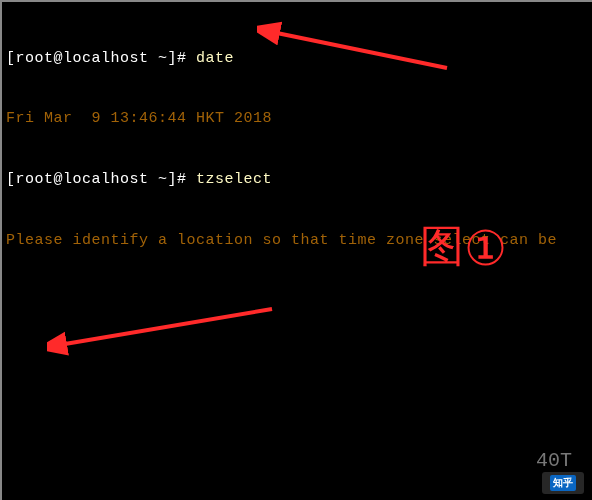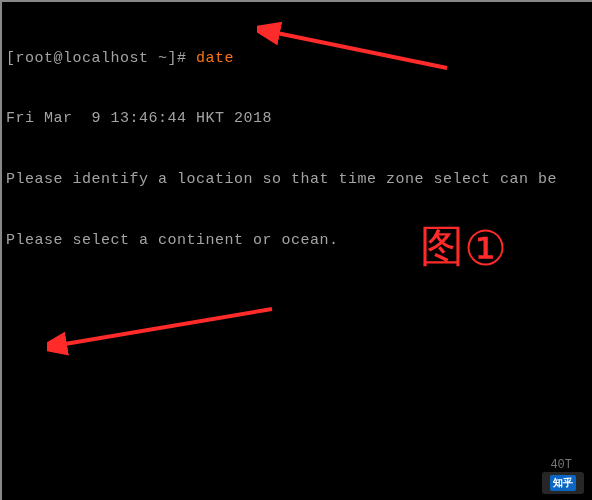--- a/index.html
+++ b/index.html
@@ -15,23 +15,23 @@
     border-top: 2px solid #888;
     border-left: 2px solid #888;
   }
   .term {
     padding: 6px 4px 4px 4px;
     white-space: pre;
     line-height: 1.35;
     letter-spacing: 0.5px;
   }
   .line { display: block; }
-  .prompt-user { color: #a3a3a3; }
-  .cmd { color: #f97316; }
-  .output { color: #a3a3a3; }
+  .prompt-user { color: #ffffff; }
+  .cmd { color: #fef9c3; }
+  .output { color: #a16207; }
   .arrow {
     position: absolute;
     pointer-events: none;
   }
   .arrow svg { display:block; }
   .annotation {
     position: absolute;
     color: #ff2a2a;
     font-family: Liberation Mono, monospace;
     font-size: 44px;
@@ -58,30 +58,30 @@
     gap: 4px;
   }
   .zhihu-logo {
     font-weight: bold;
     background:#0a66c2;
     color:#fff;
     font-size:10px;
     padding:1px 3px;
     border-radius:2px;
   }
-  .faint { color:#777; position:absolute; right:20px; bottom:28px; font-size:12px; }
+  .faint { color:#777; position:absolute; right:20px; bottom:28px; font-size:20px; }
 </style>
 </head>
 <body>
 
 <div class="term">
   <span class="line"><span class="prompt-user">[root@localhost ~]#</span> <span class="cmd">date</span></span>
   <span class="line output">Fri Mar  9 13:46:44 HKT 2018</span>
+  <span class="line"><span class="prompt-user">[root@localhost ~]#</span> <span class="cmd">tzselect</span></span>
   <span class="line output">Please identify a location so that time zone select can be </span>
-  <span class="line output">Please select a continent or ocean.</span>
   
   
   
   
   
   
   
   
   
   

